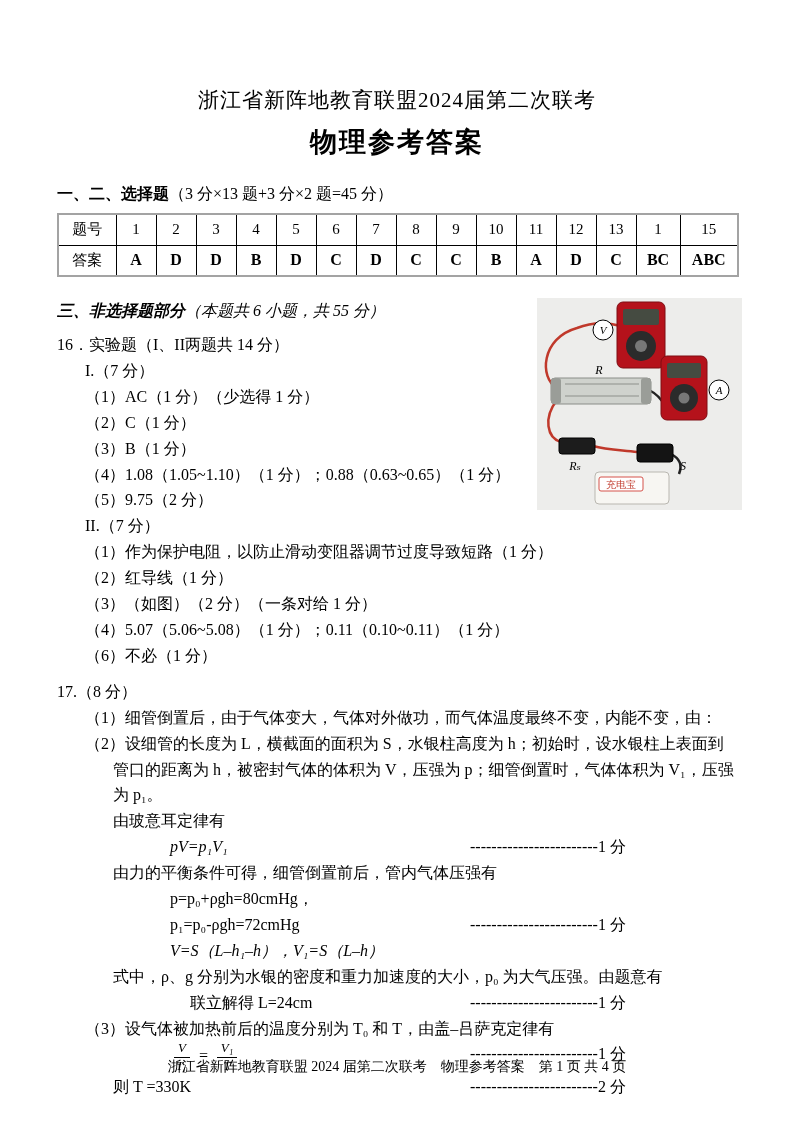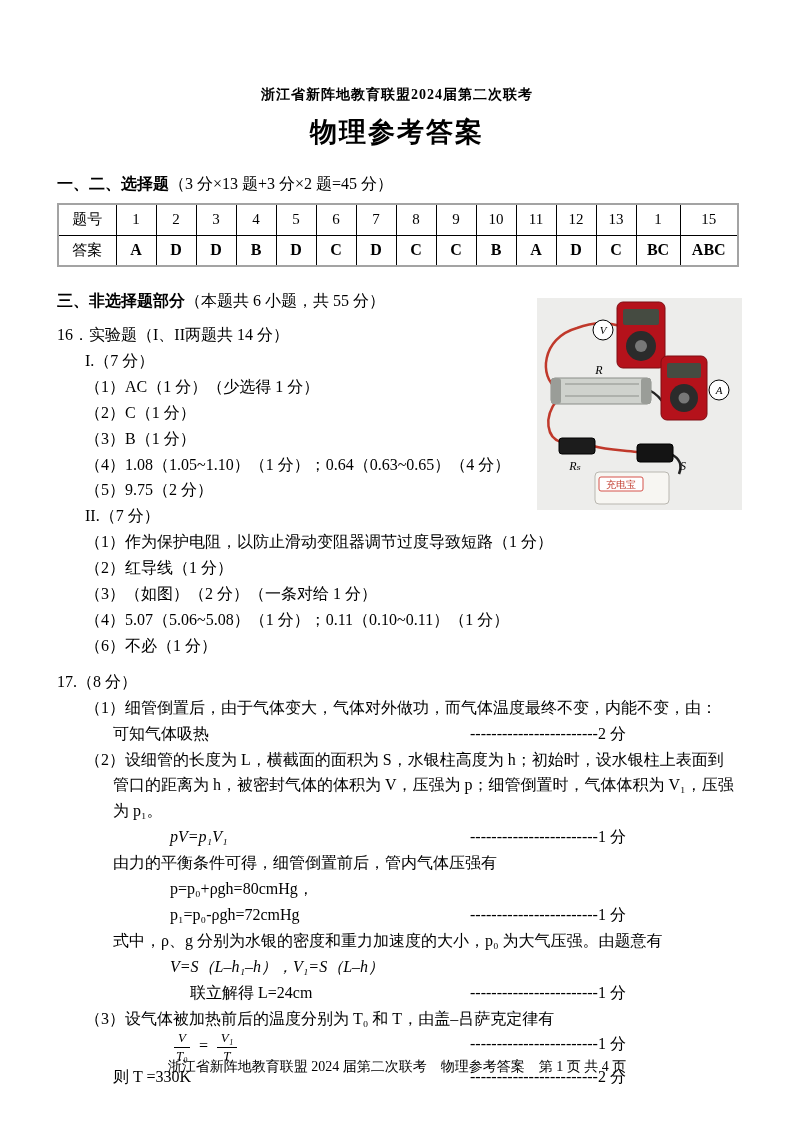--- a/index.html
+++ b/index.html
@@ -6,21 +6,21 @@
   html,body { background:#ffffff; }
   body {
     width:794px; height:1122px;
     font-family:"Liberation Serif","DejaVu Serif",serif;
     color:#000;
   }
   .page {
     position:relative; width:794px; height:1122px;
     padding:86px 57px 0 57px; overflow:hidden;
   }
-  .title { text-align:center; font-size:14px; font-weight:bold; letter-spacing:1px; }
+  .title { text-align:center; font-size:21px; font-weight:normal; letter-spacing:1px; }
   .subtitle { text-align:center; font-size:27px; font-weight:bold; margin-top:10px; letter-spacing:2px; }
   .sec-head { font-size:16px; margin-top:24px; }
   .sec-head .b { font-weight:bold; }
   table.anskey {
     width:100%; border-collapse:collapse; margin-top:8px;
     table-layout:fixed; border:2px solid #a3a3a3;
   }
   table.anskey td {
     border:1px solid #000; text-align:center; height:31px;
     font-size:15px; vertical-align:middle;
@@ -115,60 +115,57 @@
       <td class="ans">B</td>
       <td class="ans">A</td>
       <td class="ans">D</td>
       <td class="ans">C</td>
       <td class="ans">BC</td>
       <td class="ans">ABC</td>
     </tr>
   </tbody>
     </table>
 
-  <div class="sec-head" style="">
+  <div class="sec-head" style="font-style:italic;">
     <span class="b">三、非选择题部分</span><span>（本题共 6 小题，共 55 分）</span>
   </div>
 
   <div class="q-block">
     <div class="line">16．实验题（I、II两题共 14 分）</div>
     <div class="line ind1">I.（7 分）</div>
     <div class="line ind1">（1）AC（1 分）（少选得 1 分）</div>
     <div class="line ind1">（2）C（1 分）</div>
     <div class="line ind1">（3）B（1 分）</div>
-    <div class="line ind1">（4）1.08（1.05~1.10）（1 分）；0.64（0.63~0.65）（4 分）</div>
+    <div class="line ind1">（4）1.08（1.05~1.10）（1 分）；0.88（0.63~0.65）（1 分）</div>
     <div class="line ind1">（5）9.75（2 分）</div>
     <div class="line ind1">II.（7 分）</div>
     <div class="line ind1">（1）作为保护电阻，以防止滑动变阻器调节过度导致短路（1 分）</div>
     <div class="line ind1">（2）红导线（1 分）</div>
     <div class="line ind1">（3）（如图）（2 分）（一条对给 1 分）</div>
     <div class="line ind1">（4）5.07（5.06~5.08）（1 分）；0.11（0.10~0.11）（1 分）</div>
     <div class="line ind1">（6）不必（1 分）</div>
   </div>
 
   <div class="q-block">
     <div class="line">17.（8 分）</div>
     <div class="line ind1">（1）细管倒置后，由于气体变大，气体对外做功，而气体温度最终不变，内能不变，由：</div>
-    <div class="line ind2 score-row">
-      <span>可知气体吸热</span>
-      <span class="score">------------------------2 分</span>
-    </div>
     <div class="line hang">（2）设细管的长度为 L，横截面的面积为 S，水银柱高度为 h；初始时，设水银柱上表面到管口的距离为 h，被密封气体的体积为 V，压强为 p；细管倒置时，气体体积为 V₁，压强为 p₁。</div>
+    <div class="line ind2">由玻意耳定律有</div>
     <div class="line ind3 score-row">
       <span class="formula">pV=p₁V₁</span>
       <span class="score">------------------------1 分</span>
     </div>
     <div class="line ind2">由力的平衡条件可得，细管倒置前后，管内气体压强有</div>
     <div class="line ind3">p=p₀+ρgh=80cmHg，</div>
     <div class="line ind3 score-row">
       <span>p₁=p₀-ρgh=72cmHg</span>
       <span class="score">------------------------1 分</span>
     </div>
+    <div class="line ind3 formula">V=S（L–h₁–h），V₁=S（L–h）</div>
     <div class="line ind2">式中，ρ、g 分别为水银的密度和重力加速度的大小，p₀ 为大气压强。由题意有</div>
-    <div class="line ind3 formula">V=S（L–h₁–h），V₁=S（L–h）</div>
     <div class="line ind4 score-row">
       <span>联立解得 L=24cm</span>
       <span class="score">------------------------1 分</span>
     </div>
     <div class="line ind1">（3）设气体被加热前后的温度分别为 T₀ 和 T，由盖–吕萨克定律有</div>
     <div class="line ind3 score-row">
       <span class="frac">
         <span class="num">V</span>
         <span class="den">T₀</span>
       </span>

